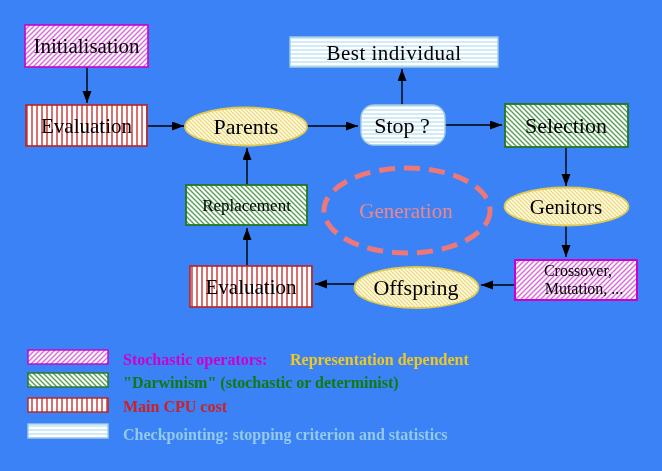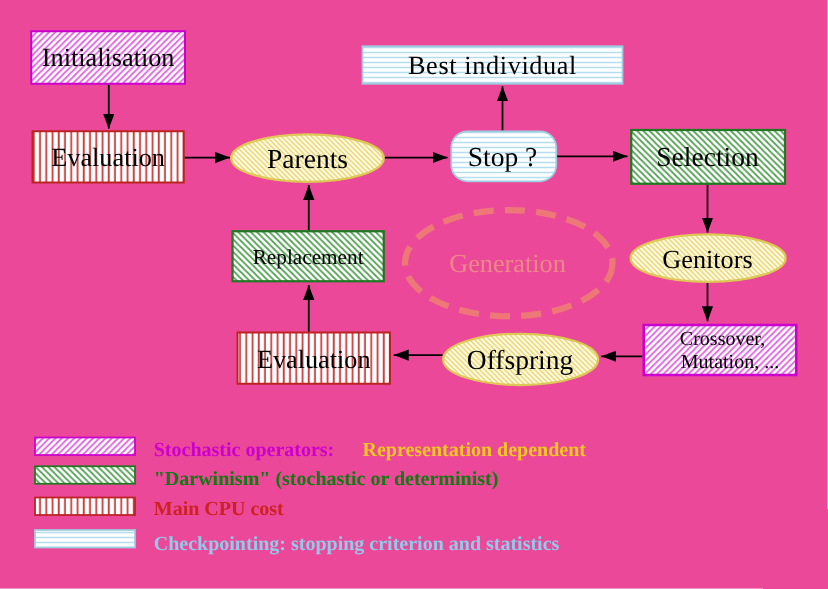--- a/index.html
+++ b/index.html
@@ -1,16 +1,16 @@
 <!DOCTYPE html>
 <html><head>
 <meta charset="utf-8">
 <style>
   html,body{margin:0;padding:0;background:#ffffff;}
-  .canvas{width:662px;height:471px;position:relative;background:#ec4899;overflow:hidden;}
+  .canvas{width:662px;height:471px;position:relative;background:#3b82f6;overflow:hidden;}
   .node-label{font-family:"Liberation Serif","DejaVu Serif",serif;fill:#000000;}
   .legend-text{font-family:"Liberation Serif","DejaVu Serif",serif;font-weight:bold;font-size:16px;}
   .edge{stroke:#000000;stroke-width:1.4;fill:none;}
 </style>
 </head>
 <body>
 
 <div class="canvas">
 <svg width="662" height="471" viewBox="0 0 662 471">
   <defs>

